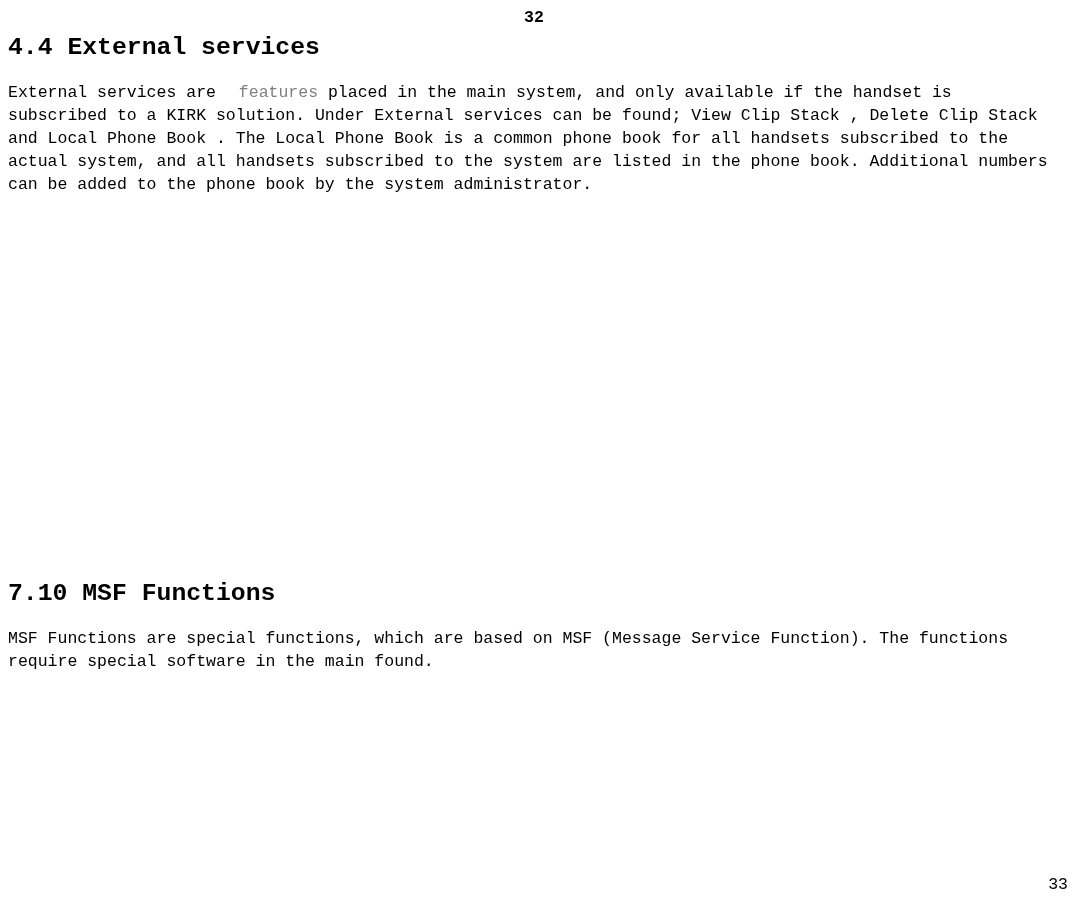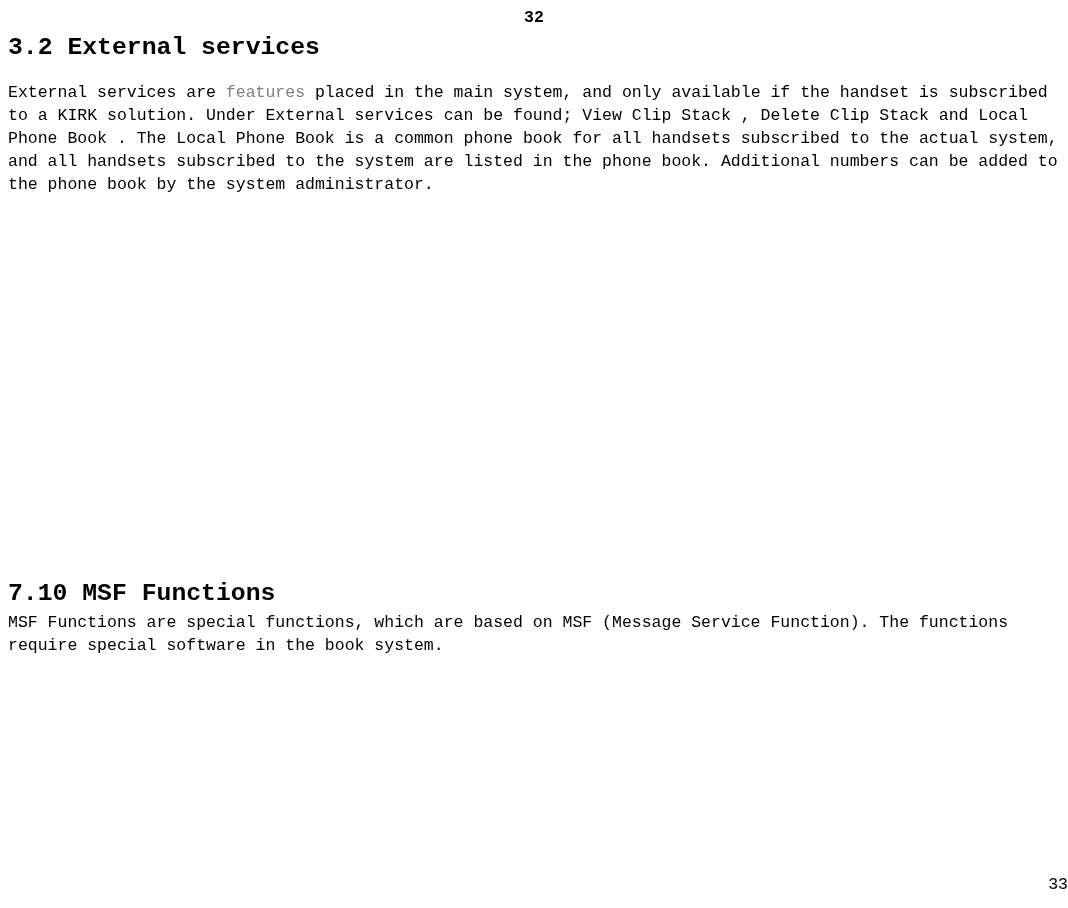--- a/index.html
+++ b/index.html
@@ -20,44 +20,46 @@
       top: 6px;
       text-align: center;
       font-weight: bold;
     }
     .heading-1 {
       margin-top: 30px;
       margin-bottom: 16px;
     }
     .heading-2 {
       margin-top: 380px;
+      margin-bottom: 16px;
     }
     .para {
       text-align: left;
     }
     .muted {
       color: #808080;
+      margin-left: 13px;
     }
     .page-number-bottom {
       position: absolute;
       left: 0; right: 0;
       bottom: 12px;
       text-align: right;
     }
   </style>
 </head>
 <body>
 
 <div class="page-number-top">32</div>
 
-<h2 class="heading-1"><span>3.2 External services</span></h2>
+<h2 class="heading-1"><span>4.4 External services</span></h2>
 
 <p class="para">
   <span>External services are </span><span class="muted">features</span><span> placed in the main system, and only available if the handset is subscribed to a KIRK solution. Under External services can be found;  View Clip Stack ,  Delete Clip Stack  and  Local Phone Book . The Local Phone Book is a common phone book for all handsets subscribed to the actual system, and all handsets subscribed to the system are listed in the phone book. Additional numbers can be added to the phone book by the system administrator.</span>
 </p>
 
 <h2 class="heading-2"><span>7.10 MSF Functions</span></h2>
 
 <p class="para">
-  <span>MSF Functions are special functions, which are based on MSF (Message Service Function). The functions require special software in the book system.</span>
+  <span>MSF Functions are special functions, which are based on MSF (Message Service Function). The functions require special software in the main found.</span>
 </p>
 
 <div class="page-number-bottom">33</div>
 
 </body></html>

